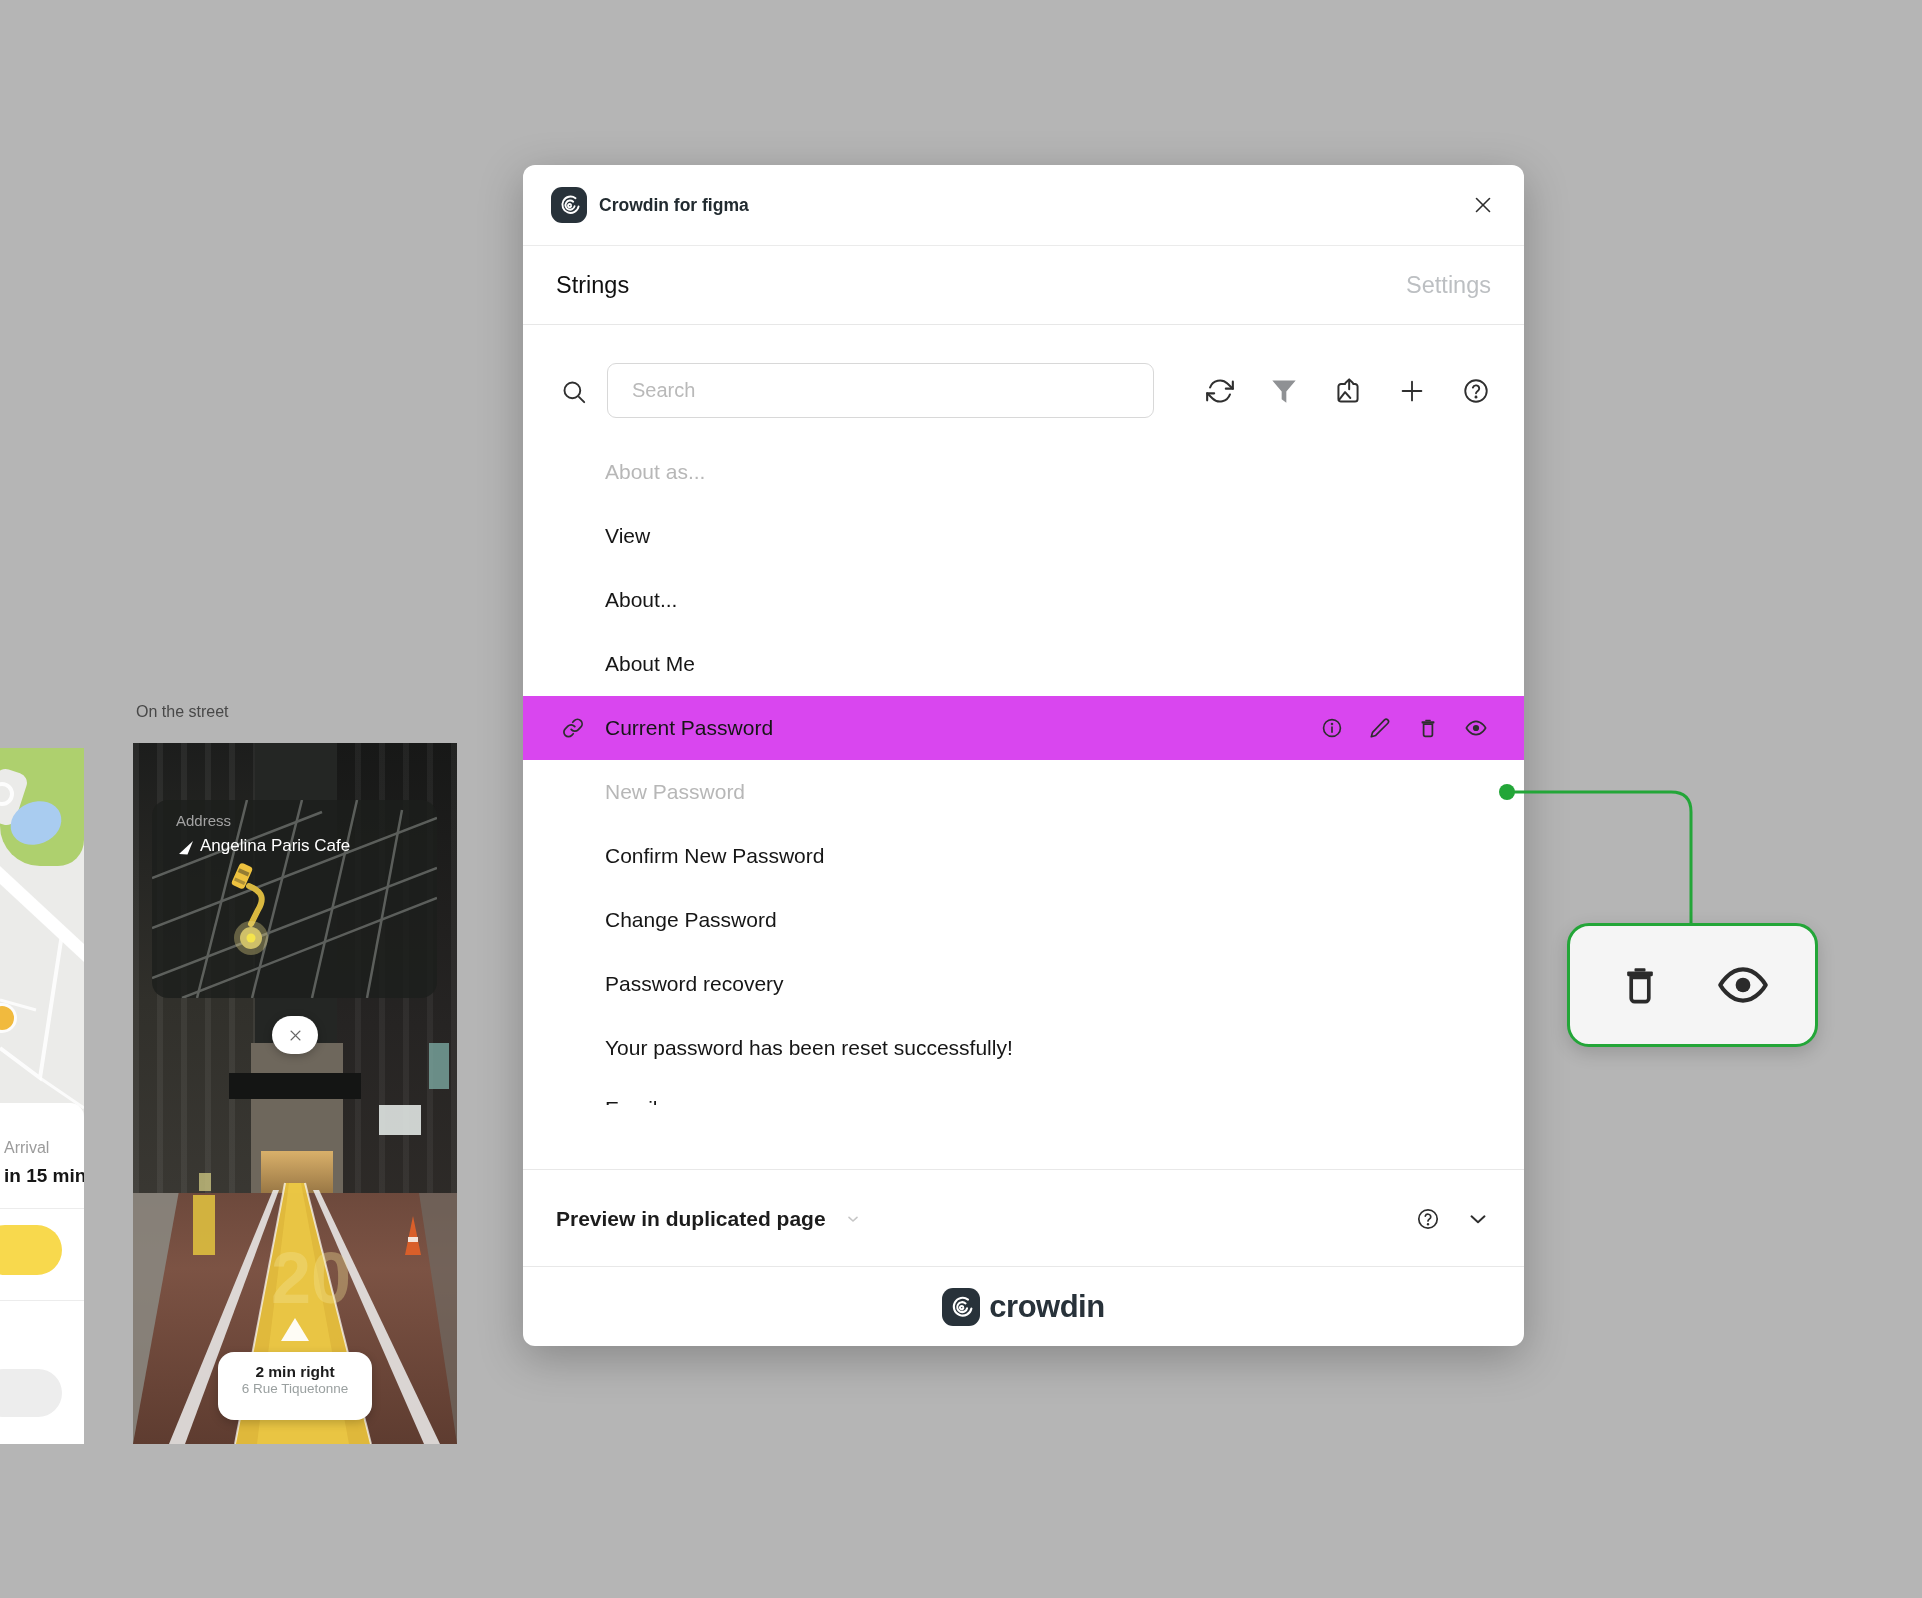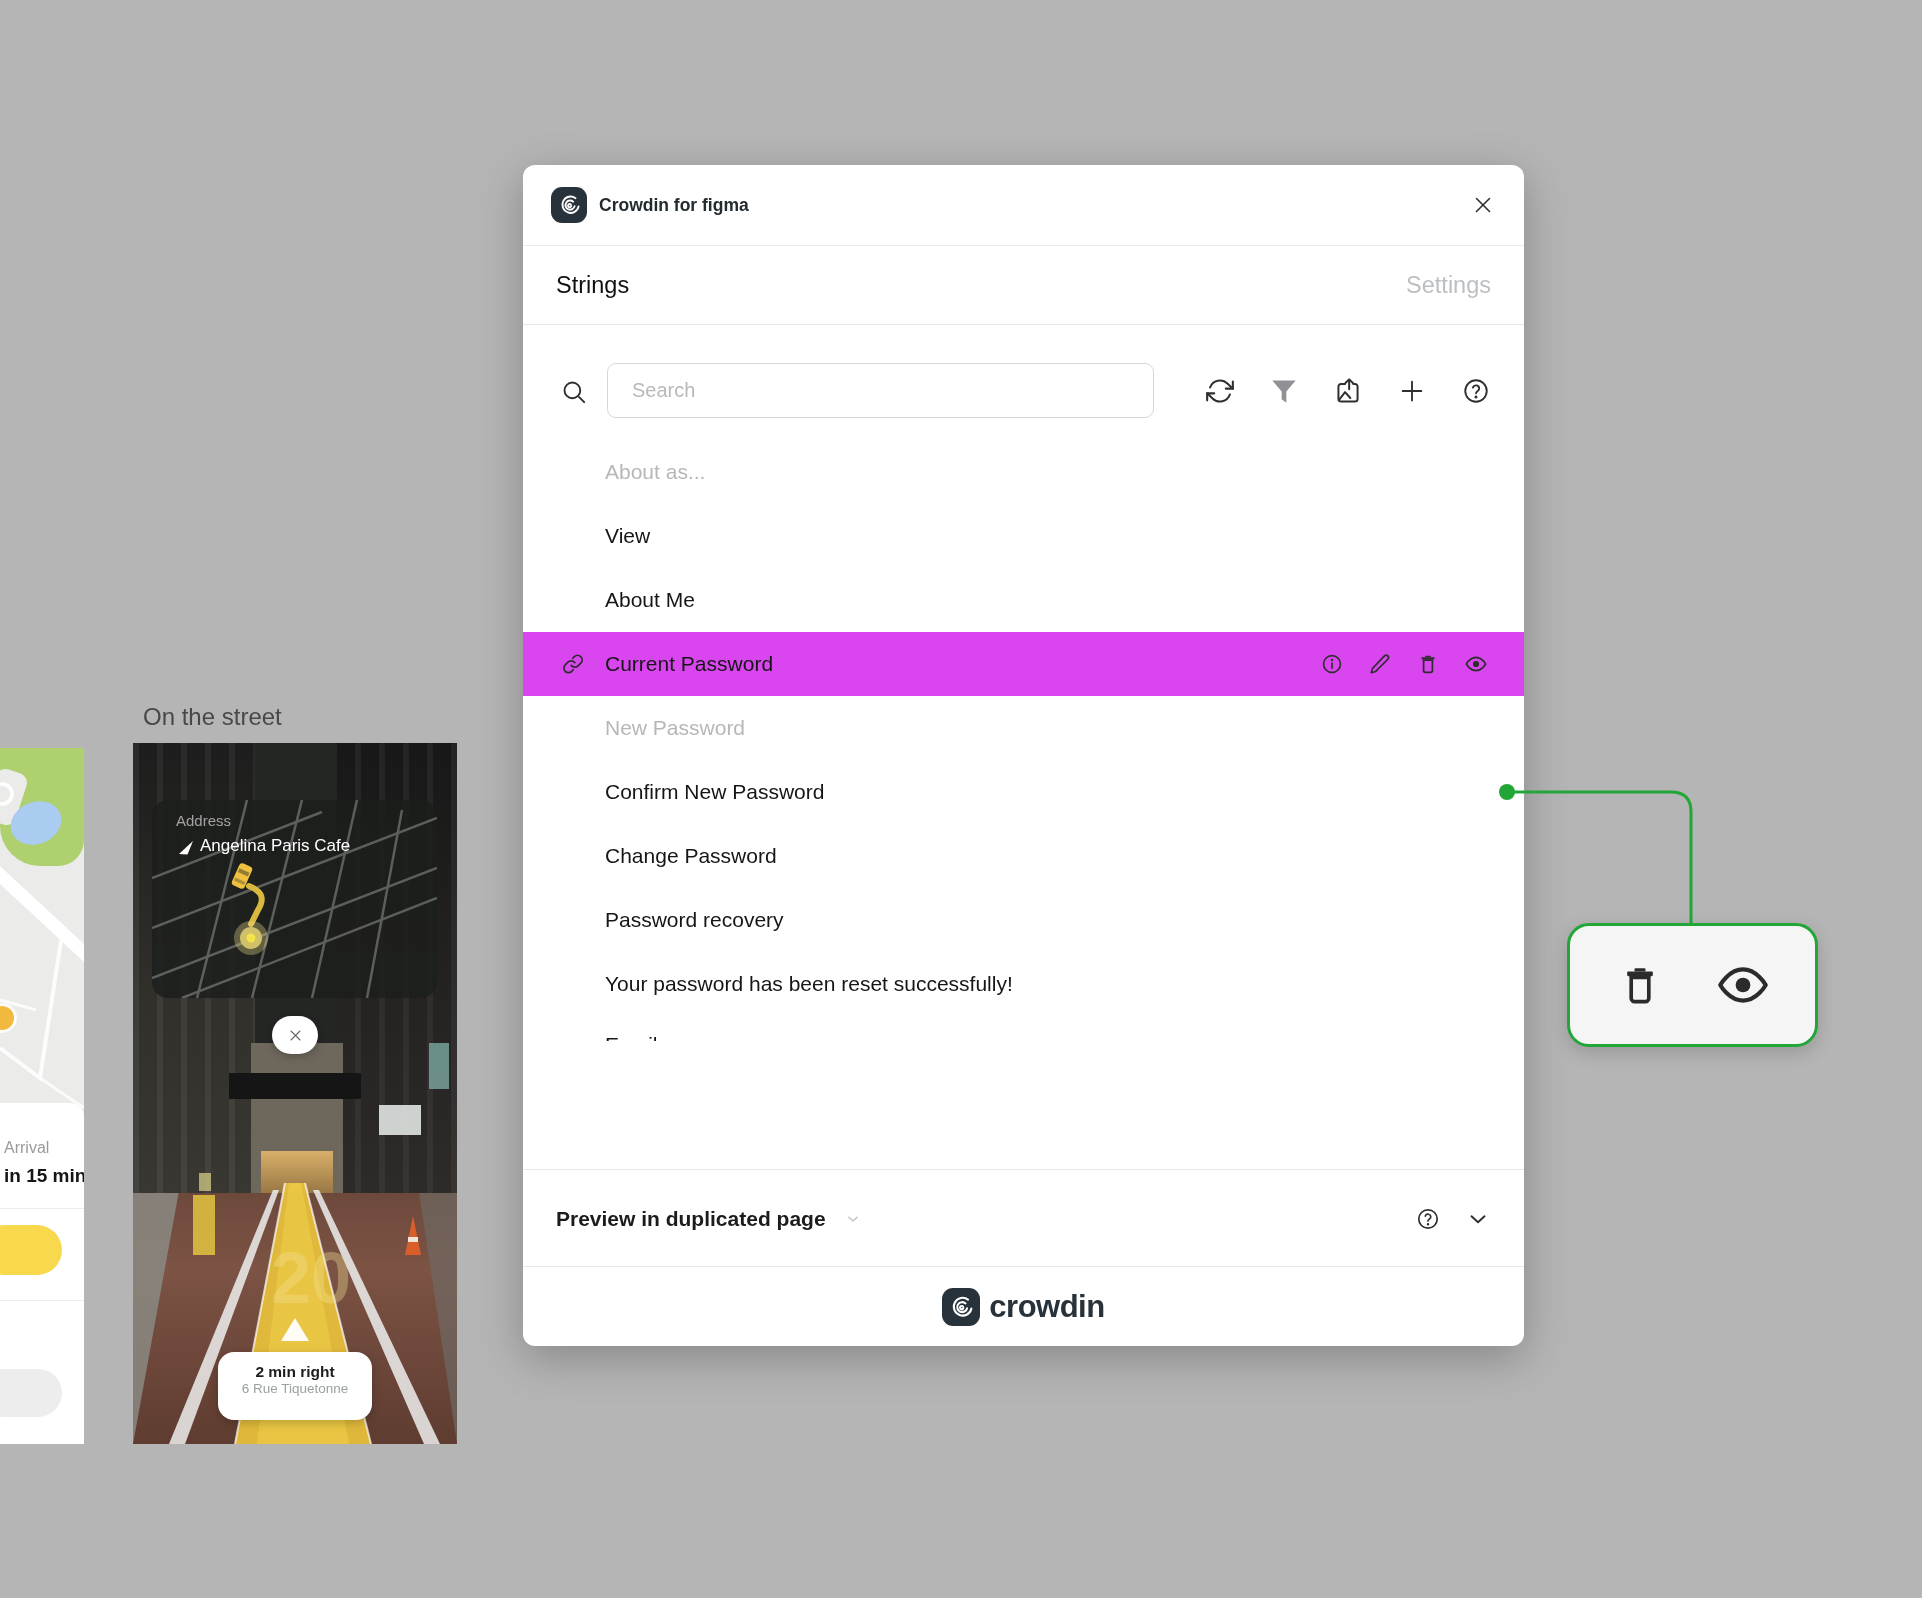--- a/index.html
+++ b/index.html
@@ -1,21 +1,21 @@
 <!DOCTYPE html>
 <html><head>
 <meta charset="utf-8">
 <style>
   html,body{margin:0;padding:0;background:#b5b5b5;}
   .stage{position:relative;width:1922px;height:1598px;background:#b5b5b5;overflow:hidden;
          font-family:"Liberation Sans",sans-serif;}
   .abs{position:absolute;}
 
   
-  .frame-title{position:absolute;left:143px;top:703px;font-size:24px;color:#484848;}
+  .frame-title{position:absolute;left:136px;top:703px;font-size:16px;color:#484848;}
 
   .mapscreen{position:absolute;left:0;top:748px;width:84px;height:696px;overflow:hidden;background:#ebebe9;}
   .green{position:absolute;left:0;top:0;width:84px;height:118px;background:#aed06e;border-radius:0 0 26px 40px;}
   .green-notch{position:absolute;left:-10px;top:22px;width:32px;height:54px;background:#ebebe9;border-radius:10px;transform:rotate(18deg);}
   .pond{position:absolute;left:10px;top:54px;width:52px;height:42px;background:#a9ccf0;border-radius:50%;transform:rotate(-22deg);}
   .l-marker{position:absolute;left:-10px;top:258px;width:24px;height:24px;border-radius:50%;background:#f1ba3e;box-shadow:0 0 0 3px rgba(255,255,255,.85);}
   .l-card{position:absolute;left:0;top:355px;width:84px;height:341px;background:#fff;border-top-right-radius:14px;}
   .arr-label{position:absolute;left:4px;top:36px;font-size:16px;color:#9b9b9b;white-space:nowrap;}
   .arr-time{position:absolute;left:4px;top:62px;font-size:19px;font-weight:bold;color:#161616;white-space:nowrap;}
   .l-div{position:absolute;left:0;width:84px;height:1px;background:#ececec;}
@@ -275,20 +275,25 @@
     <span class="row-label">About as...</span>
 
   </div>
         <div class="row">
 
     <span class="row-label">View</span>
 
   </div>
         <div class="row">
 
+    <span class="row-label">About...</span>
+
+  </div>
+        <div class="row">
+
     <span class="row-label">About Me</span>
 
   </div>
         <div class="row selected">
     <span class="row-link">
       <svg width="22" height="22" viewBox="0 0 24 24" fill="none" stroke="currentColor" stroke-width="1.9" stroke-linecap="round" stroke-linejoin="round">
         <path d="M10 13.5a5 5 0 0 0 7.55.55l2.9-2.9a5 5 0 0 0-7.07-7.08l-1.66 1.65"></path>
         <path d="M14 10.5a5 5 0 0 0-7.55-.55l-2.9 2.9a5 5 0 0 0 7.07 7.08l1.65-1.65"></path>
       </svg>
     </span>

